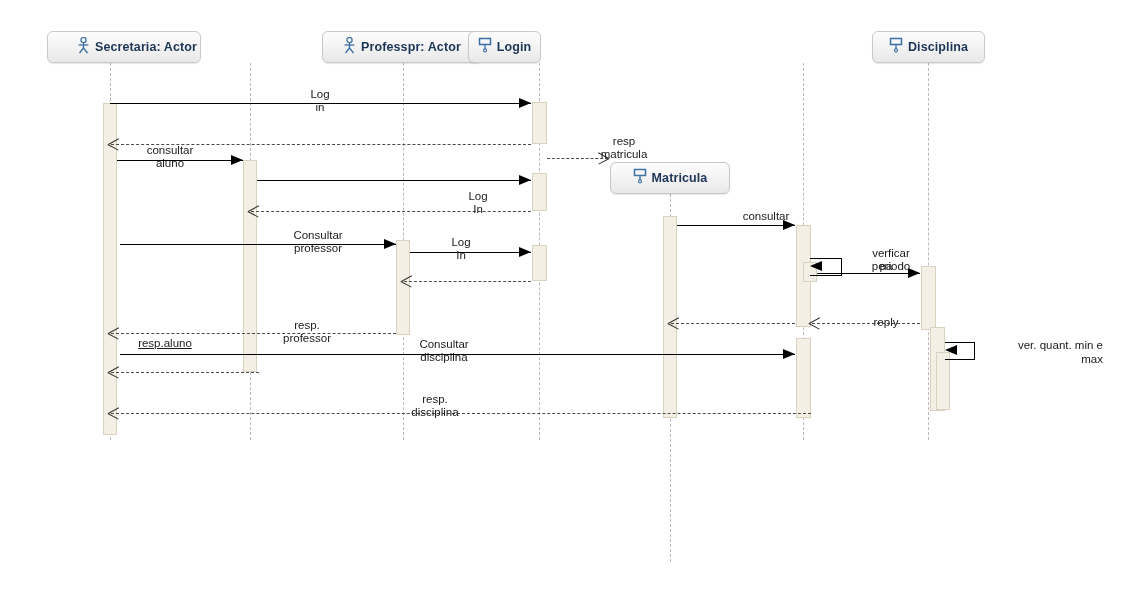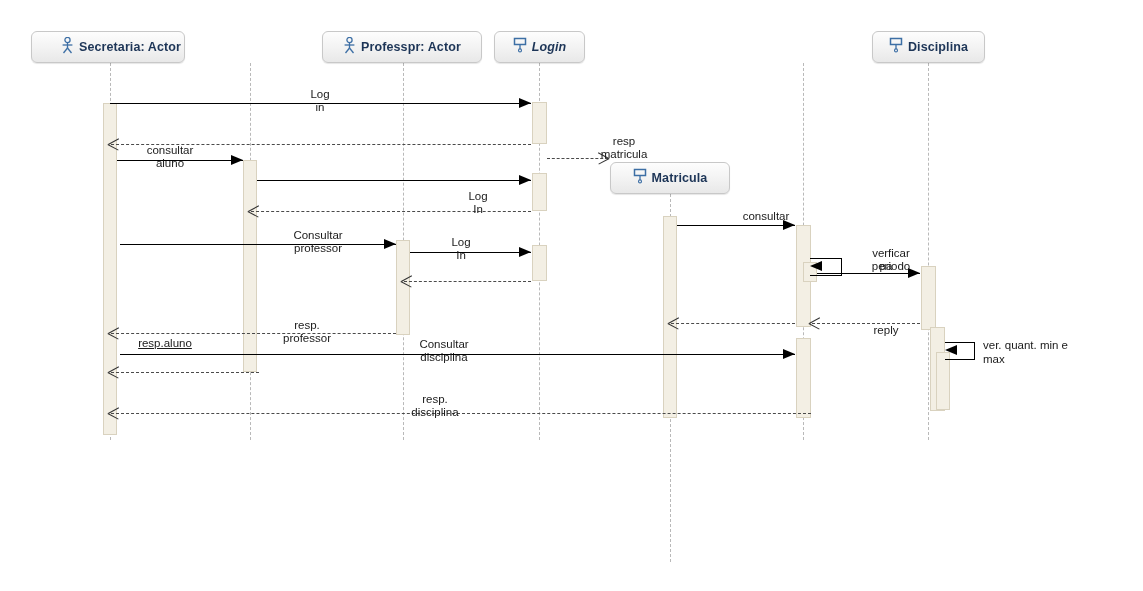--- a/index.html
+++ b/index.html
@@ -35,21 +35,21 @@
   .ah.open-l::before{transform:rotate(-28deg);}
   .ah.open-l::after{transform:rotate(28deg);}
 
   
   .mlabel{position:absolute;font-size:11.5px;color:#1a1a1a;text-align:center;line-height:12.5px;white-space:pre-line;}
 
   
   .selfloop{position:absolute;box-sizing:border-box;border:1.4px solid #000;border-left:none;}
 
   
-  .anno{position:absolute;font-size:11.5px;color:#1a1a1a;text-align:left;line-height:13.5px;white-space:pre-line;}
+  .anno{position:absolute;font-size:11.5px;color:#1a1a1a;text-align:right;line-height:13.5px;white-space:pre-line;}
 </style>
 </head>
 <body>
 
 <div id="canvas">
 
   <div class="lifeline" style="left:110px;top:63px;height:377px;"></div>
   <div class="lifeline" style="left:250px;top:63px;height:377px;"></div>
   <div class="lifeline" style="left:403px;top:63px;height:377px;"></div>
   <div class="lifeline" style="left:539px;top:63px;height:377px;"></div>
@@ -118,21 +118,21 @@
   <div class="ah filled-l" style="left:810px;top:260.5px;"></div>
 
   <div class="msg solid" style="left:817px;top:273px;width:103px;"></div>
   <div class="ah filled-r" style="left:908px;top:267.5px;"></div>
   <div class="mlabel" style="left:841px;top:247px;width:100px;">verficar
 periodo</div>
   <div class="mlabel" style="left:836px;top:260px;width:100px;">pa</div>
 
   <div class="msg dashed" style="left:812px;top:323px;width:108px;"></div>
   <div class="ah open-l" style="left:809px;top:317.5px;"></div>
-  <div class="mlabel" style="left:836px;top:324px;width:100px;">reply</div>
+  <div class="mlabel" style="left:836px;top:316px;width:100px;">reply</div>
 
   <div class="msg dashed" style="left:671px;top:323px;width:124px;"></div>
   <div class="ah open-l" style="left:668px;top:317.5px;"></div>
 
   <div class="msg dashed" style="left:111px;top:333px;width:285px;"></div>
   <div class="ah open-l" style="left:108px;top:327.5px;"></div>
   <div class="mlabel" style="left:257px;top:319px;width:100px;">resp.
 professor</div>
 
   <div class="msg solid" style="left:120px;top:354px;width:675px;"></div>
@@ -147,21 +147,21 @@
   <div class="selfloop" style="left:945px;top:342px;width:30px;height:18px;"></div>
   <div class="ah filled-l" style="left:945px;top:344.5px;"></div>
   <div class="anno" style="left:983px;top:339px;width:120px;">ver. quant. min e
 max</div>
 
   <div class="msg dashed" style="left:111px;top:413px;width:700px;"></div>
   <div class="ah open-l" style="left:108px;top:407.5px;"></div>
   <div class="mlabel" style="left:385px;top:393px;width:100px;">resp.
 disciplina</div>
 
-  <div class="part" style="left:31px;top:31px;width:154px;padding-left:36px;">
+  <div class="part" style="left:47px;top:31px;width:154px;padding-left:36px;">
     <span class="ico">
       <svg width="13" height="17" viewBox="0 0 13 17">
         <circle cx="6.5" cy="3" r="2.6" fill="none" stroke="#3d6fa5" stroke-width="1.3"></circle>
         <line x1="6.5" y1="5.8" x2="6.5" y2="11" stroke="#3d6fa5" stroke-width="1.3"></line>
         <line x1="1.6" y1="8" x2="11.4" y2="8" stroke="#3d6fa5" stroke-width="1.3"></line>
         <line x1="6.5" y1="11" x2="2.5" y2="16" stroke="#3d6fa5" stroke-width="1.3"></line>
         <line x1="6.5" y1="11" x2="10.5" y2="16" stroke="#3d6fa5" stroke-width="1.3"></line>
       </svg>
     </span>
     <span class="plabel">Secretaria: Actor</span>
@@ -174,21 +174,21 @@
         <circle cx="6.5" cy="3" r="2.6" fill="none" stroke="#3d6fa5" stroke-width="1.3"></circle>
         <line x1="6.5" y1="5.8" x2="6.5" y2="11" stroke="#3d6fa5" stroke-width="1.3"></line>
         <line x1="1.6" y1="8" x2="11.4" y2="8" stroke="#3d6fa5" stroke-width="1.3"></line>
         <line x1="6.5" y1="11" x2="2.5" y2="16" stroke="#3d6fa5" stroke-width="1.3"></line>
         <line x1="6.5" y1="11" x2="10.5" y2="16" stroke="#3d6fa5" stroke-width="1.3"></line>
       </svg>
     </span>
     <span class="plabel">Professpr: Actor</span>
   </div>
 
-  <div class="part" style="left:494px;top:31px;width:91px;font-style:italic;">
+  <div class="part" style="left:468px;top:31px;width:73px;">
     <span class="ico">
       <svg width="14" height="16" viewBox="0 0 14 16">
         <rect x="1.5" y="1.5" width="11" height="6" fill="none" stroke="#3d6fa5" stroke-width="1.5"></rect>
         <line x1="7" y1="7.5" x2="7" y2="12" stroke="#3d6fa5" stroke-width="1.3"></line>
         <circle cx="7" cy="13.4" r="1.5" fill="none" stroke="#3d6fa5" stroke-width="1.1"></circle>
       </svg>
     </span>
     <span class="plabel">Login</span>
   </div>
 

